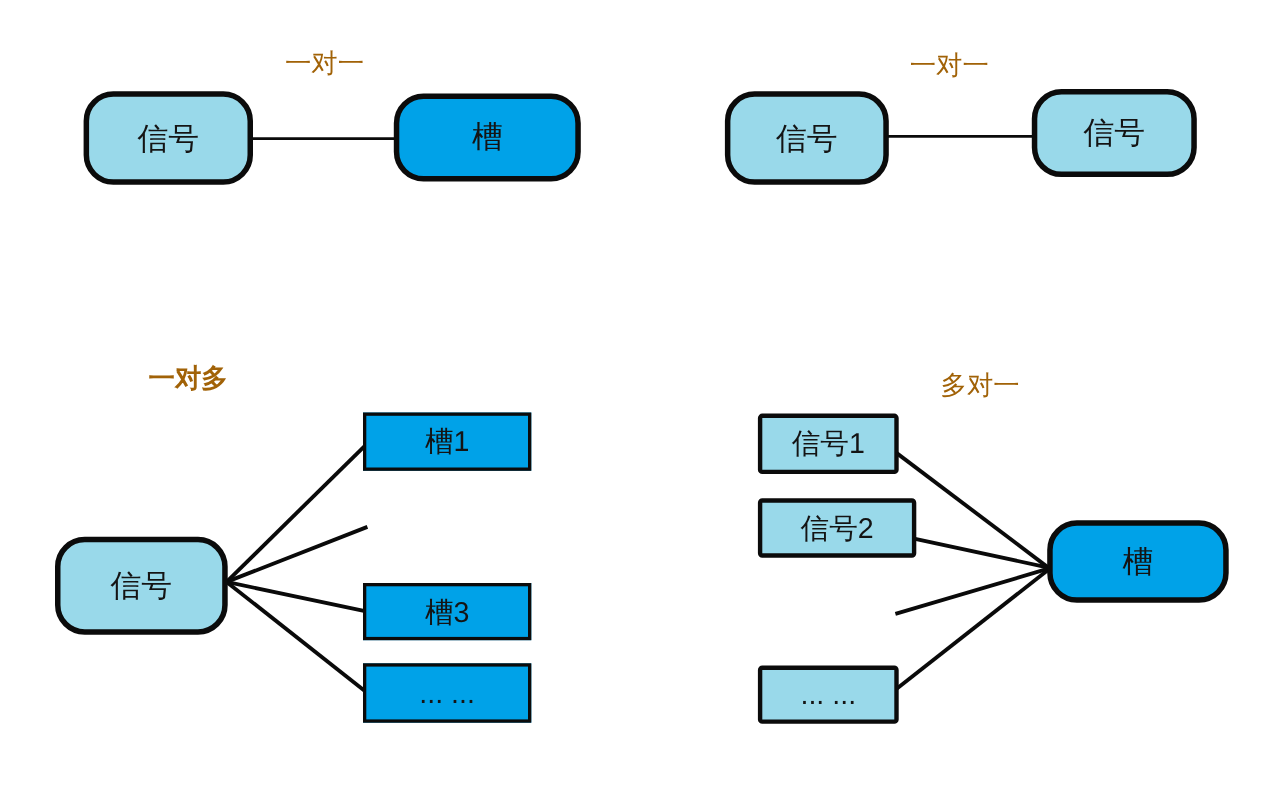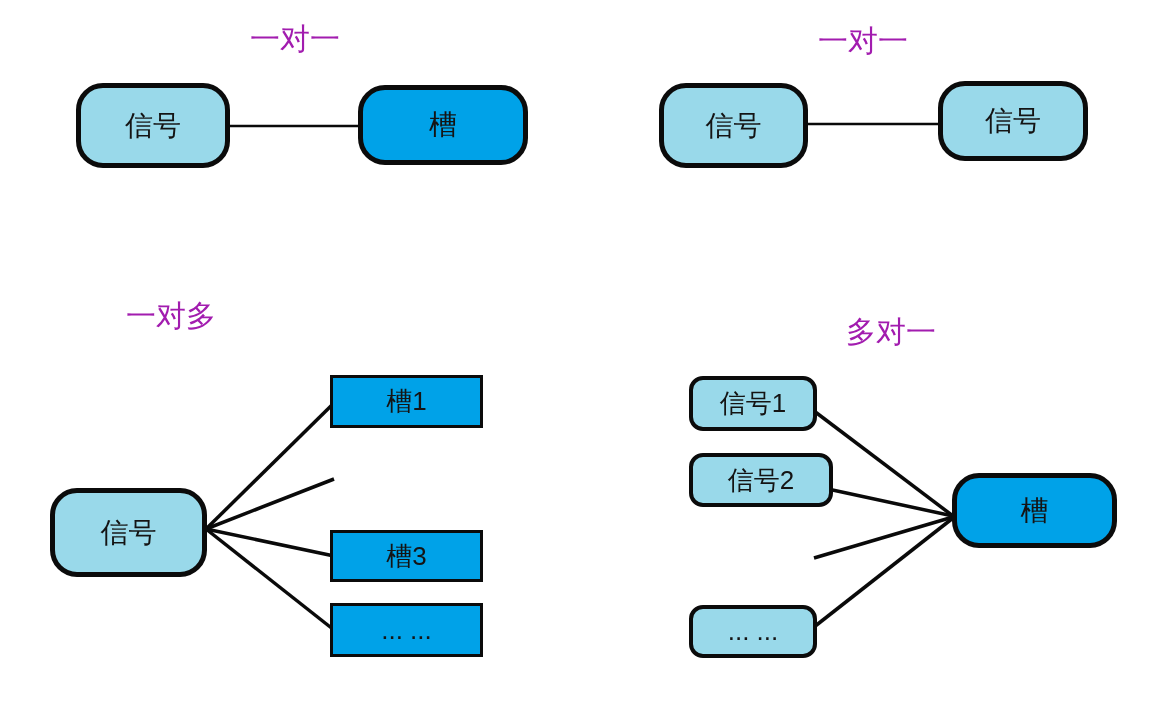--- a/index.html
+++ b/index.html
@@ -23,35 +23,36 @@
     box-sizing: border-box;
     display: flex; align-items: center; justify-content: center;
     color: #141414;
     white-space: nowrap;
   }
   .signal {
     background: var(--signal-fill, #99D9EA);
     border: 5px solid #0b0b0b;
     border-radius: 22px;
   }
-  .signal.small { border-width: 4px; border-radius: 14px; }
+  .signal.small { border-width: 4px; border-radius: 4px; }
   .slot {
     background: var(--slot-fill, #00A2E8);
     border: 5px solid #0b0b0b;
     border-radius: 0;
   }
   .slot.thin { border-width: 3px; }
   .label-lg { font-size: 28px; border-radius: 27px; }
   .label-md { font-size: 26px; }
   .title {
     position: absolute; z-index: 2;
     transform: translateX(-50%);
-    font-size: 30px;
-    color: #a21caf;
+    font-size: 24px;
+    color: #a16207;
     white-space: nowrap;
+    margin-top: 22px;
   }
 </style>
 </head>
 <body>
 
 <div class="canvas">
 
   <svg class="wires" width="1164" height="725" viewBox="0 0 1164 725">
 
     <line class="wire-straight" x1="227" y1="126" x2="362" y2="126"></line>
@@ -82,21 +83,21 @@
   <div class="title" style="left:863px; top:21px;">一对一</div>
 
   <div class="node signal label-lg" style="left:659px; top:83px; width:149px; height:85px;">
     <span>信号</span>
   </div>
 
   <div class="node signal label-lg" style="left:938px; top:81px; width:150px; height:80px;">
     <span>信号</span>
   </div>
 
-  <div class="title" style="left:171px; top:296px;">一对多</div>
+  <div class="title" style="left:171px; top:306px;font-weight:bold;">一对多</div>
 
   <div class="node signal label-lg" style="left:50px; top:488px; width:157px; height:89px;">
     <span>信号</span>
   </div>
 
   <div class="node slot thin label-md" style="left:330px; top:375px; width:153px; height:53px;">
     <span>槽1</span>
   </div>
   <div class="node slot thin label-md" style="left:330px; top:530px; width:153px; height:52px;">
     <span>槽3</span>

